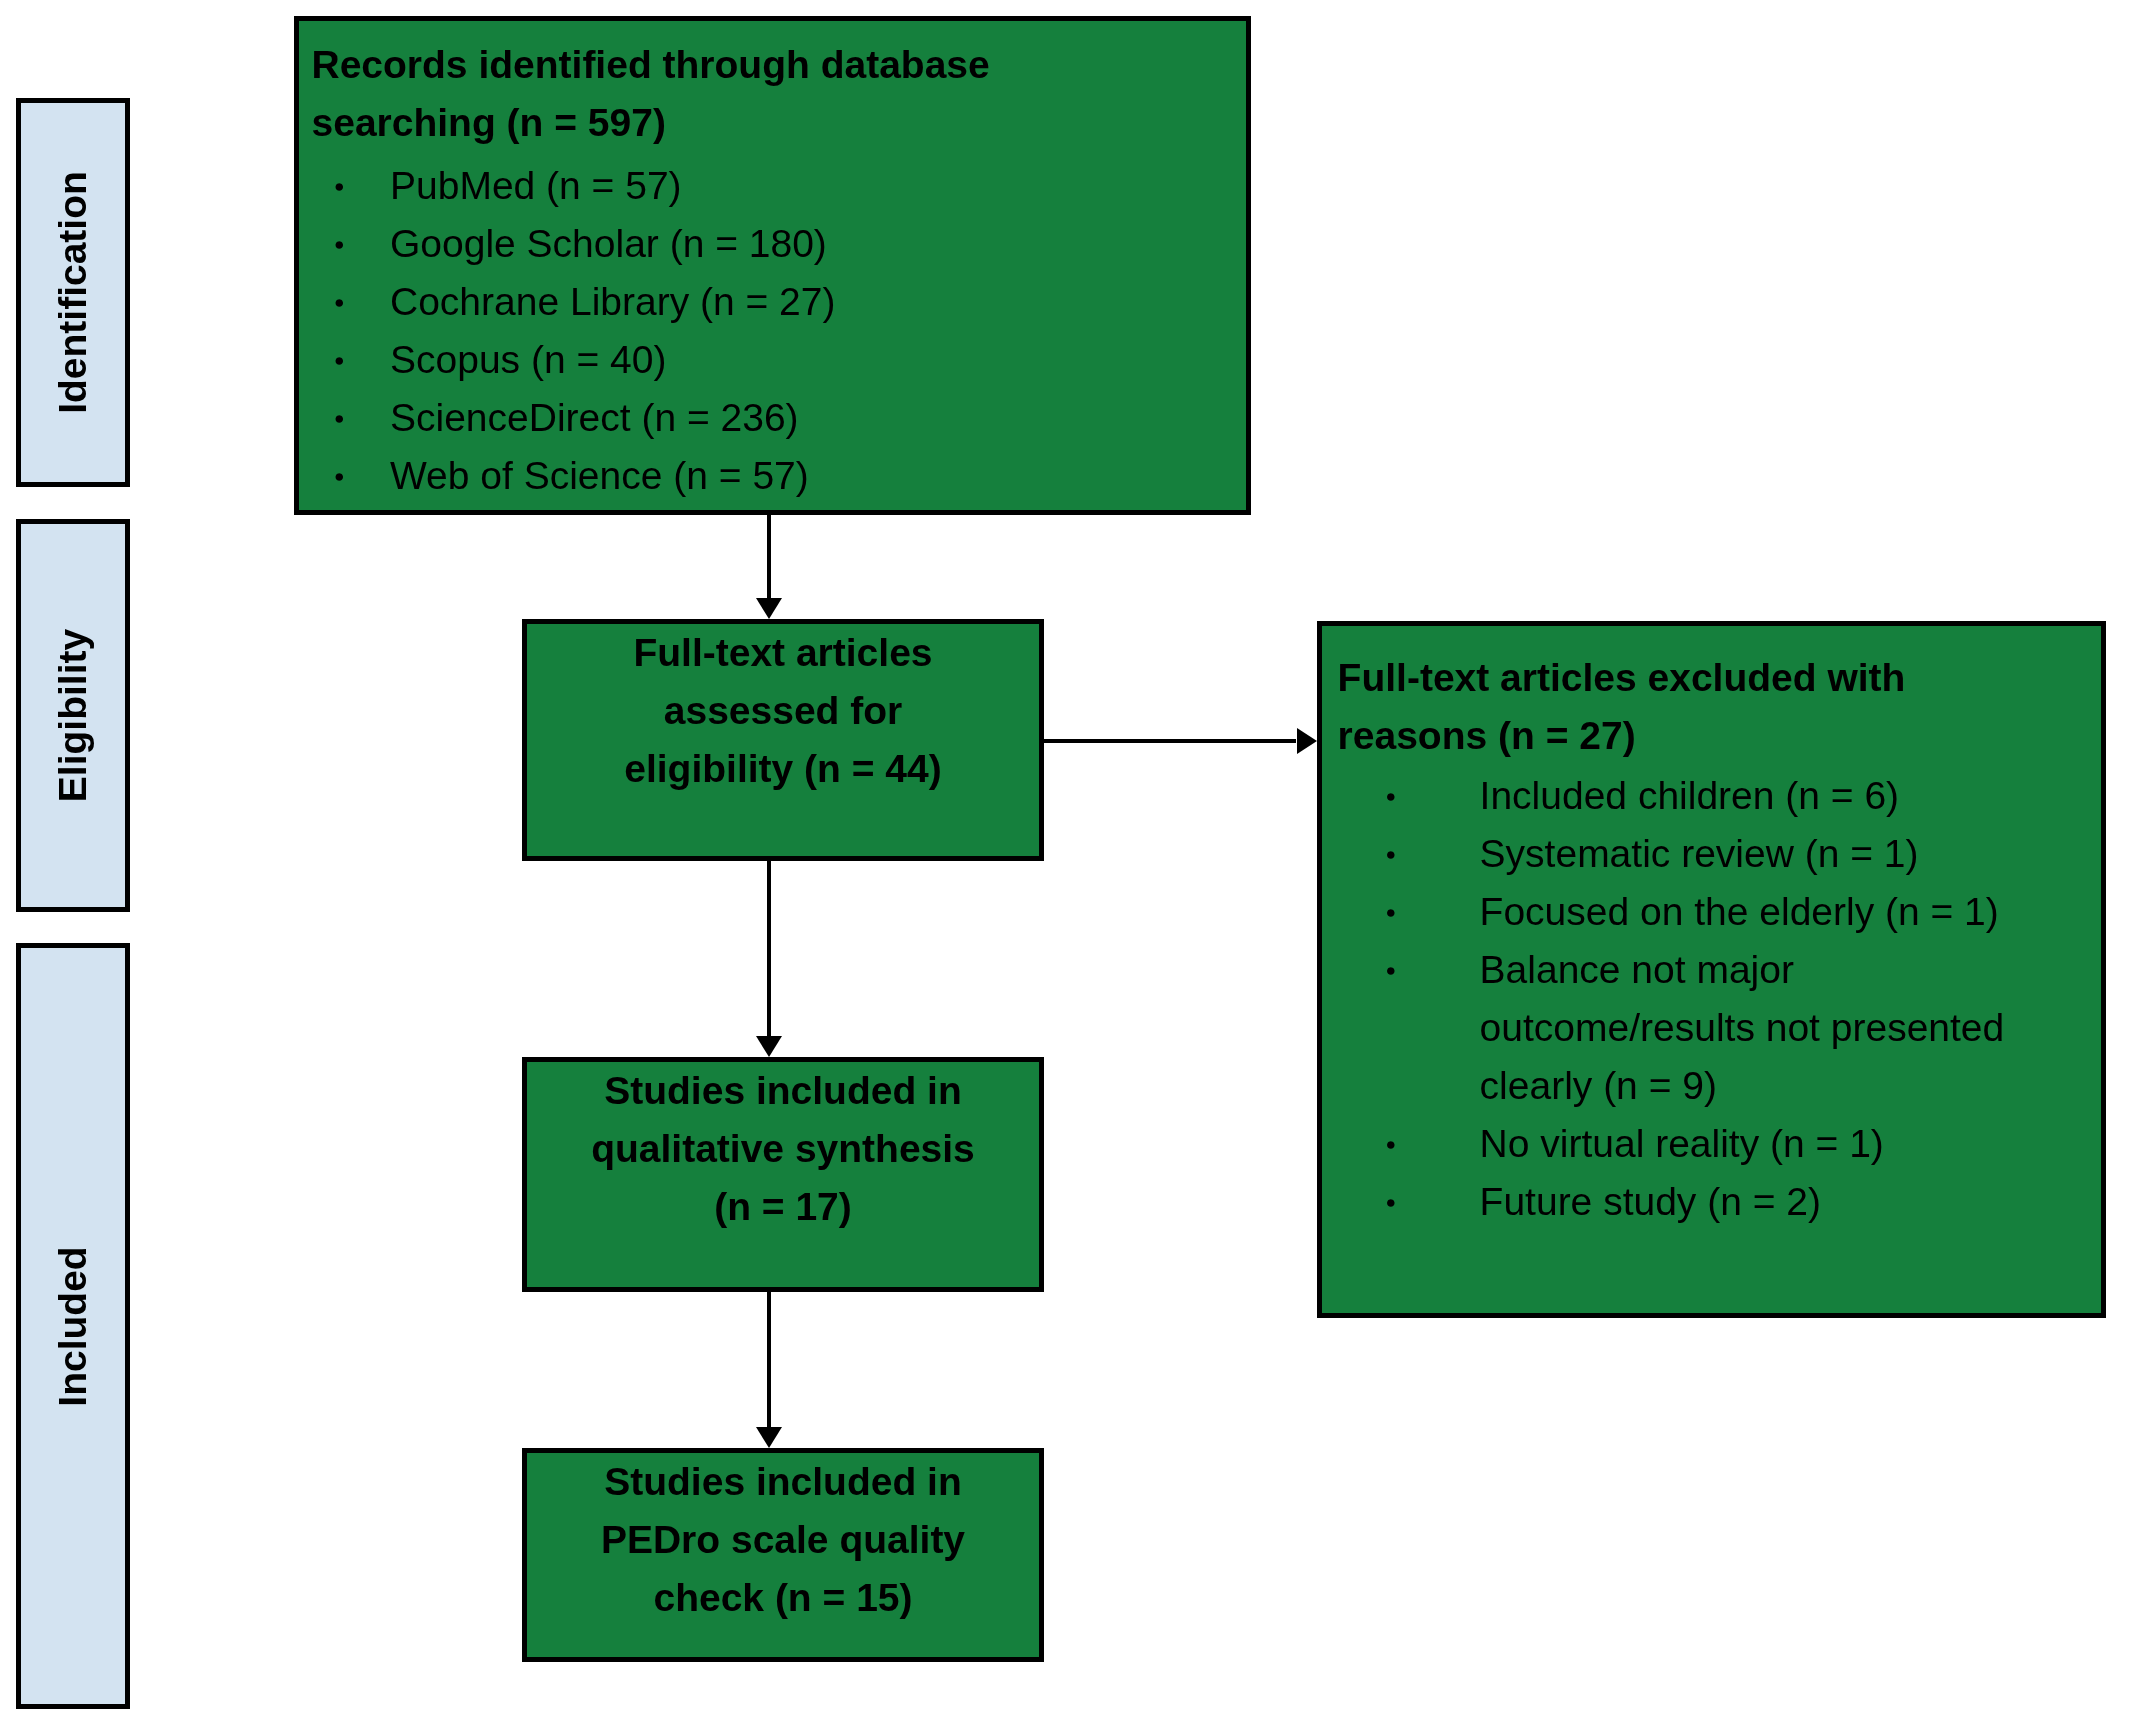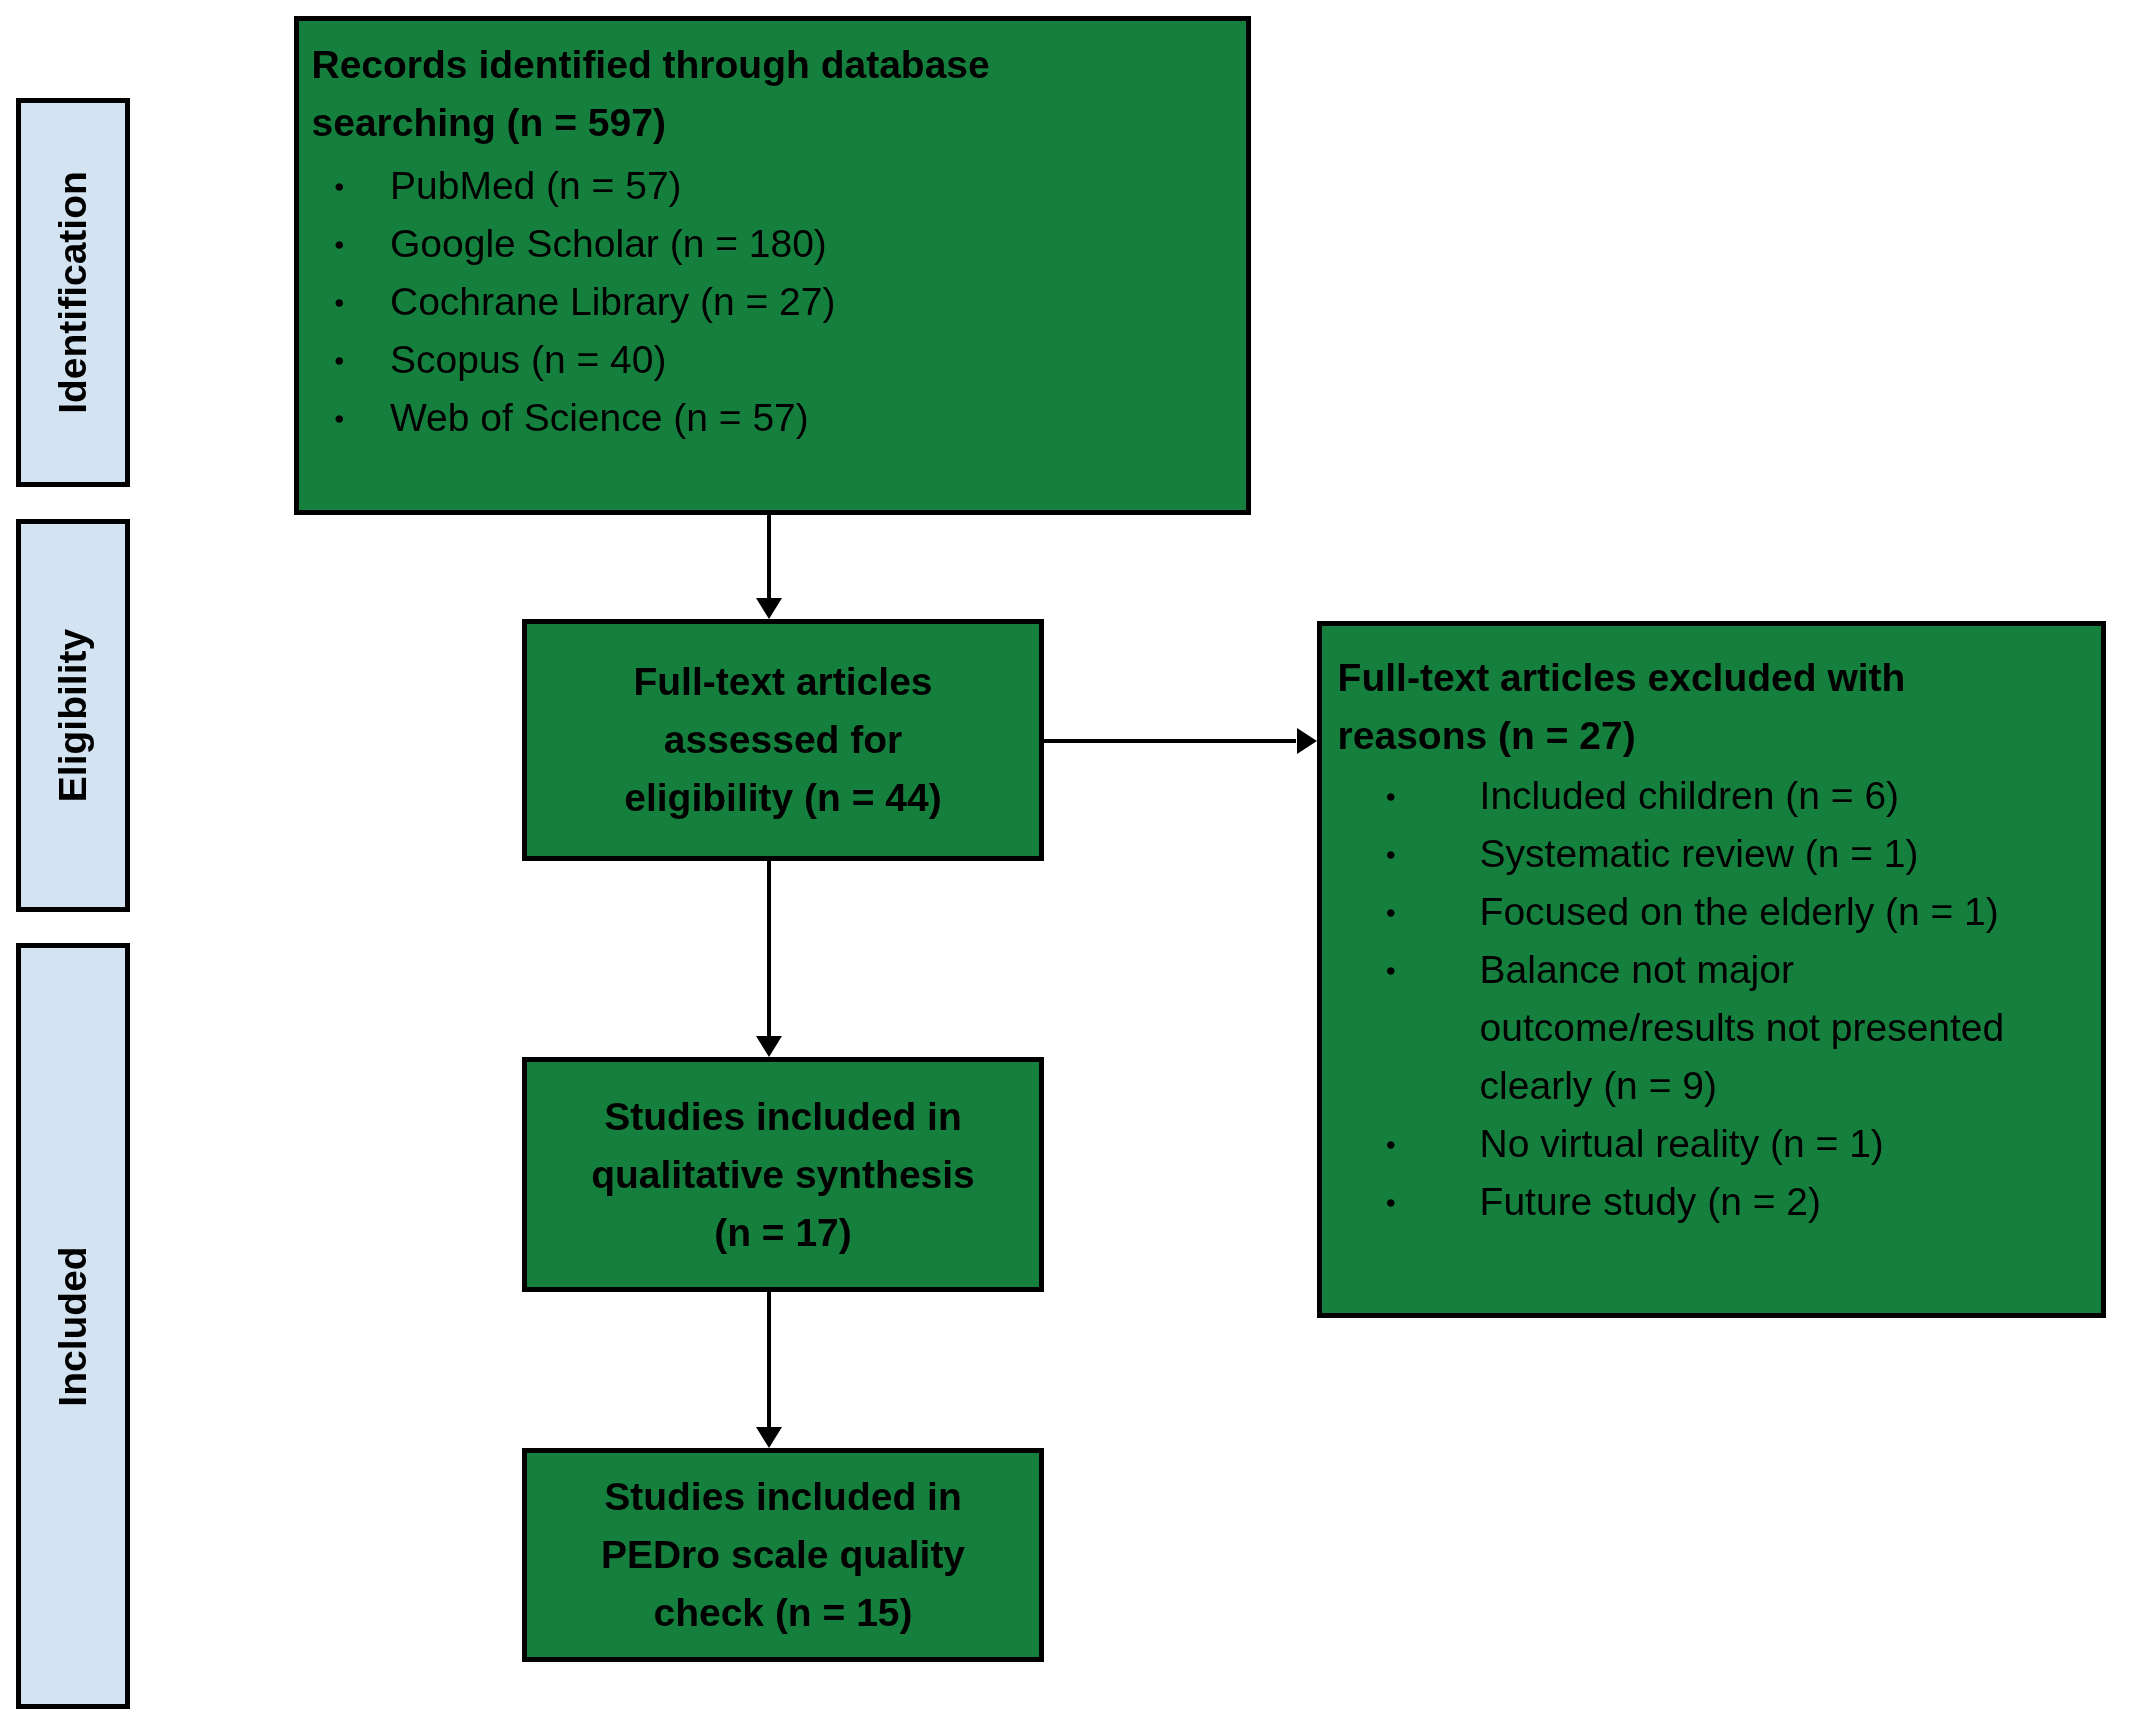--- a/index.html
+++ b/index.html
@@ -44,21 +44,21 @@
   
   #box-records   { left: 294px;  top: 15.6px;   width: 957px; height: 499px;
                    padding: 15.6px 19px 0 12.5px; }
   #box-assessed  { left: 522px;  top: 619px;  width: 522px;  height: 242px; }
   #box-excluded  { left: 1317px; top: 621px;  width: 789px; height: 697px;
                    padding: 22.5px 12.5px 0 15.6px; }
   #box-qualitative { left: 522px; top: 1057px; width: 522px; height: 235px; }
   #box-pedro       { left: 522px; top: 1448px; width: 522px; height: 214px; }
 
   .center-box {
-    display: flex; align-items: center; justify-content: center;
+    display: flex; align-items: flex-start; justify-content: center;
     text-align: center; font-weight: 700;
   }
 
   .box-title { font-weight: 700; margin: 0; }
 
   ul.box-list { list-style: none; margin: 5px 0 0 0; }
   ul.box-list li { position: relative; }
   ul.box-list li::before {
     content: "\25CF";
     position: absolute; left: 0; top: 0;
@@ -109,20 +109,21 @@
   </div>
 
   <div class="box" id="box-records">
     <div class="box-title bind-text">Records identified through database
 searching (n = 597)</div>
     <ul class="box-list">
       <li class="bind-text">PubMed (n = 57)</li>
       <li class="bind-text">Google Scholar (n = 180)</li>
       <li class="bind-text">Cochrane Library (n = 27)</li>
       <li class="bind-text">Scopus (n = 40)</li>
+      <li class="bind-text">ScienceDirect (n = 236)</li>
       <li class="bind-text">Web of Science (n = 57)</li>
     </ul>
   </div>
 
   <div class="box center-box" id="box-assessed">
     <div class="bind-text">Full-text articles
 assessed for
 eligibility (n = 44)</div>
   </div>
 

